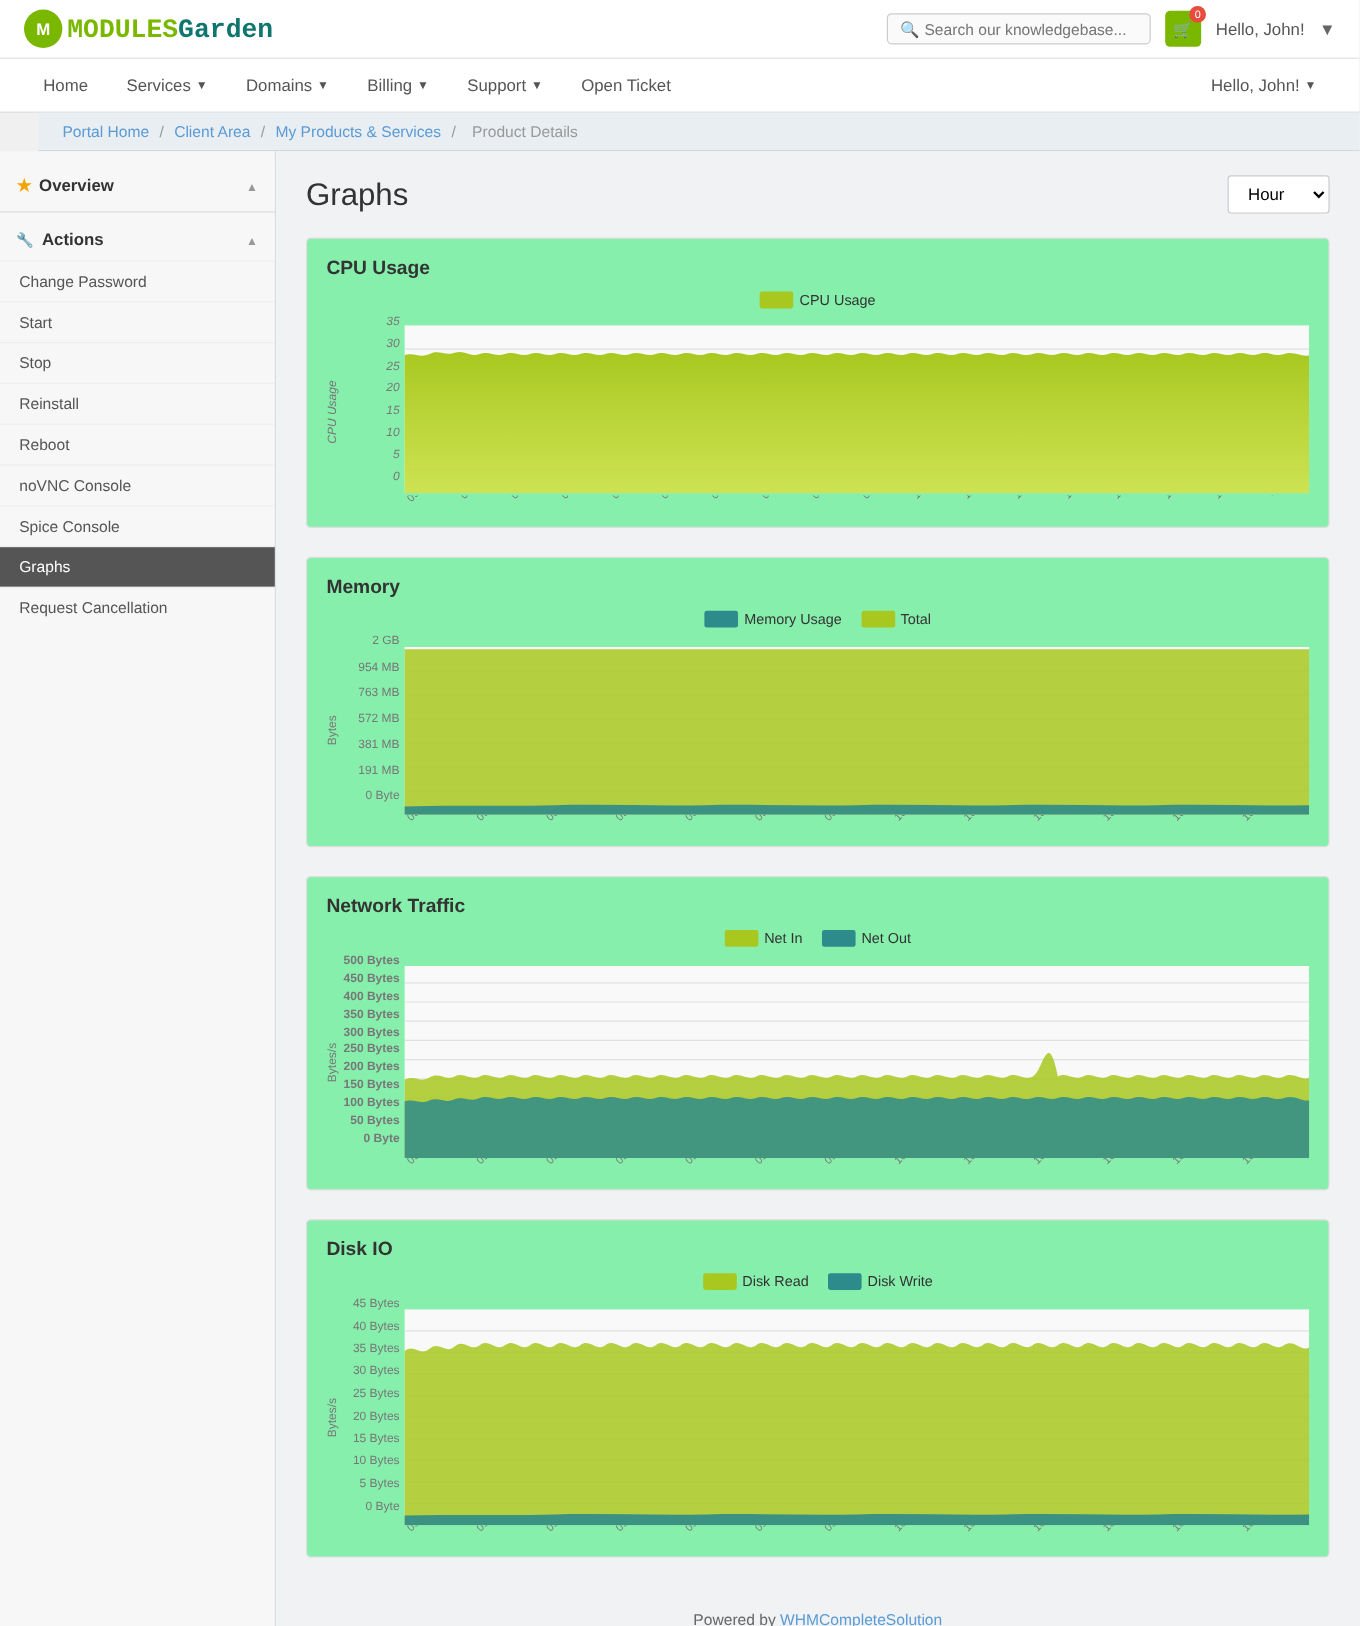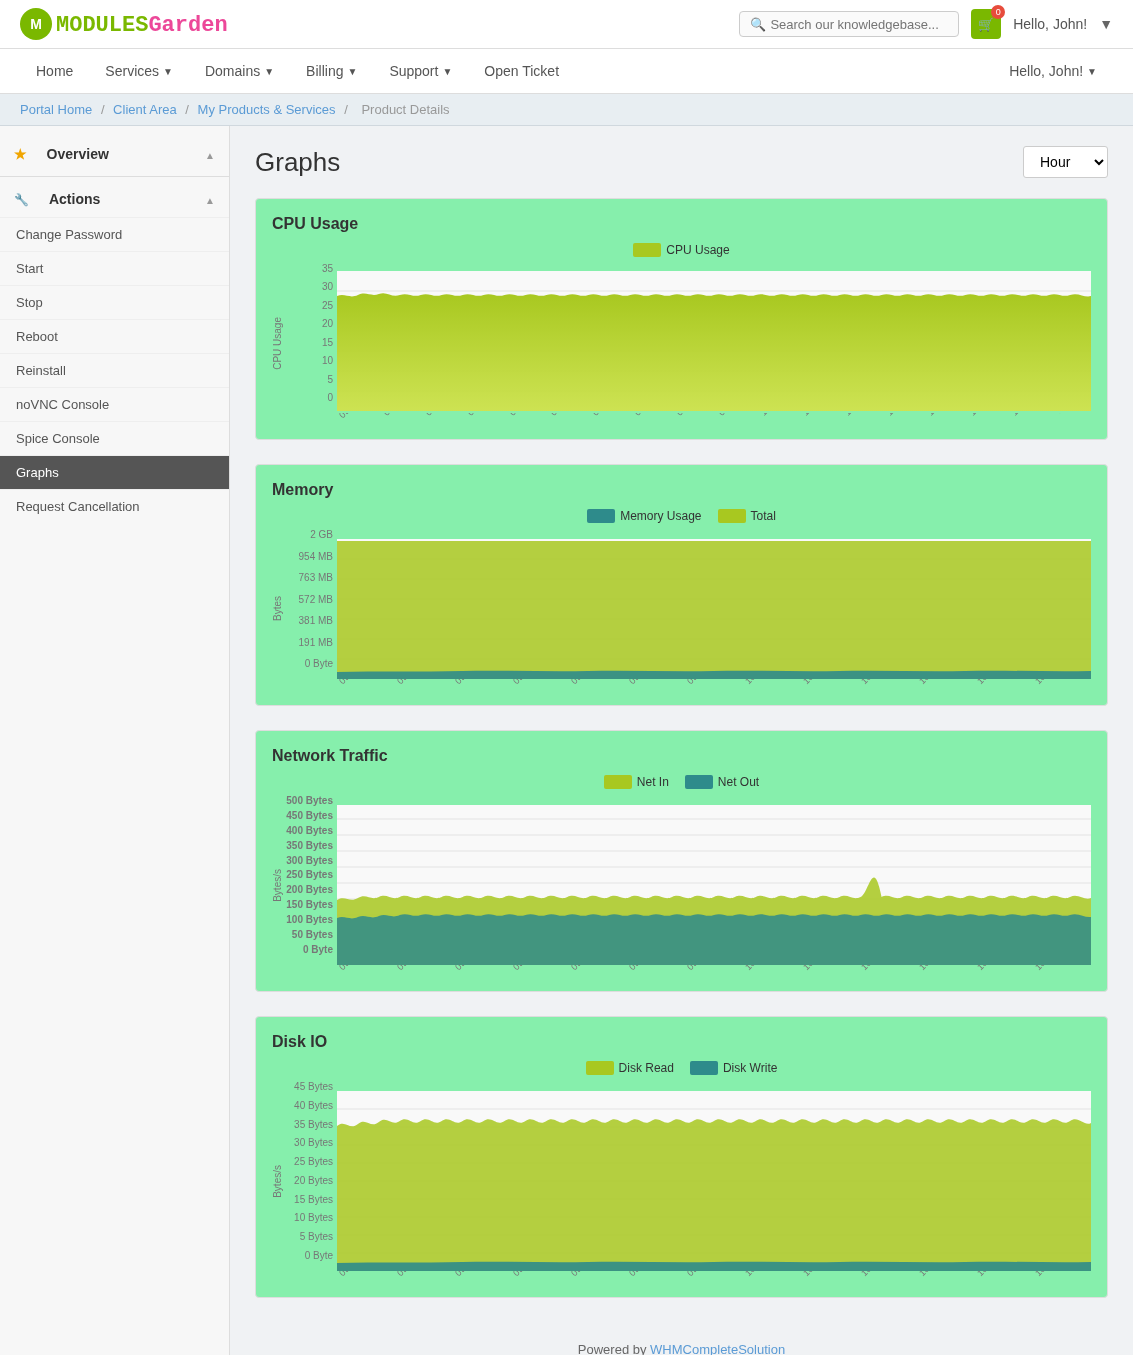--- a/index.html
+++ b/index.html
@@ -60,20 +60,21 @@
     .nav-item .arrow { font-size: 10px; }
     .nav-right { margin-left: auto; }
 
     
     .breadcrumb {
       background: #e8eef2;
       padding: 8px 20px;
       font-size: 13px;
       color: #666;
       border-bottom: 1px solid #d0d8de;
+      margin-left: 32px;
     }
     .breadcrumb a { color: #5b9bd5; text-decoration: none; }
     .breadcrumb span { color: #999; margin: 0 5px; }
 
     
     .main-container { display: flex; min-height: 800px; }
 
     
     .sidebar {
       width: 230px;
@@ -85,21 +86,21 @@
     .sidebar-section-header {
       padding: 10px 14px;
       font-weight: bold;
       color: #333;
       background: #f7f7f7;
       display: flex;
       align-items: center;
       justify-content: space-between;
       cursor: pointer;
     }
-    .sidebar-section-header .left { display: flex; align-items: center; gap: 20px; }
+    .sidebar-section-header .left { display: flex; align-items: center; gap: 6px; }
     .sidebar-item {
       padding: 9px 16px;
       cursor: pointer;
       color: #555;
       font-size: 13px;
       border-top: 1px solid #eee;
     }
     .sidebar-item.active {
       background: #555;
       color: white;
@@ -201,21 +202,21 @@
     .chevron-up::before { content: "▲"; font-size: 10px; color: #999; }
     .search-icon::before { content: "🔍"; font-size: 13px; color: #999; margin-right: 4px; }
   </style>
 </head>
 <body>
 
 <div class="top-navbar">
   <div class="logo">
     <div class="logo-circle">M</div>
     <span class="logo-text">
-      <span>MODULES</span><span style="color:#ec4899">Garden</span>
+      <span>MODULES</span><span style="color:#0f766e">Garden</span>
     </span>
   </div>
   <div class="top-right">
     <div class="search-box">
       <span class="search-icon"></span>
       <input type="text" placeholder="Search our knowledgebase..." style="">
     </div>
     <button class="cart-btn">
       🛒
       <span class="cart-badge">0</span>
@@ -262,22 +263,22 @@
     <div class="sidebar-section-header">
       <div class="left">
         <span class="wrench-icon"></span>
         <span>Actions</span>
       </div>
       <span class="chevron-up"></span>
     </div>
     <div class="sidebar-item">Change Password</div>
     <div class="sidebar-item">Start</div>
     <div class="sidebar-item">Stop</div>
+    <div class="sidebar-item">Reinstall</div>
     <div class="sidebar-item">Reboot</div>
-    <div class="sidebar-item">Reinstall</div>
     <div class="sidebar-item">noVNC Console</div>
     <div class="sidebar-item">Spice Console</div>
     <div class="sidebar-item active">Graphs</div>
     <div class="sidebar-item">Request Cancellation</div>
   </div>
 
   <div class="content-area">
     <div class="page-header">
       <h1 class="page-title">Graphs</h1>
       <select class="time-select">
@@ -291,21 +292,21 @@
 
     <div class="chart-section">
       <div class="chart-title">CPU Usage</div>
       <div class="chart-legend">
         <div class="legend-item">
           <div class="legend-color" style="background:#a8c820;"></div>
           <span>CPU Usage</span>
         </div>
       </div>
       <div class="chart-area">
-        <div style="display:flex; align-items:center;">
+        <div style="display:flex; align-items:center;font-style:italic;">
           <span class="y-axis-label">CPU Usage</span>
           <div class="y-axis">
             <span>35</span>
             <span>30</span>
             <span>25</span>
             <span>20</span>
             <span>15</span>
             <span>10</span>
             <span>5</span>
             <span>0</span>

